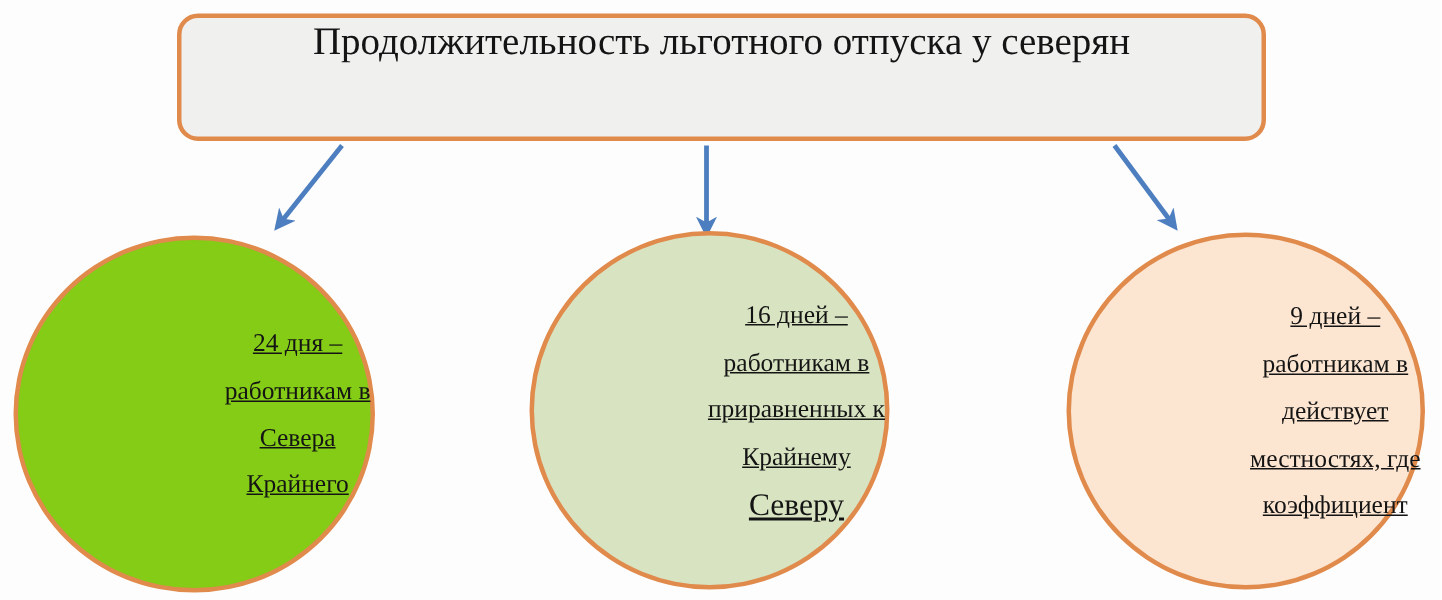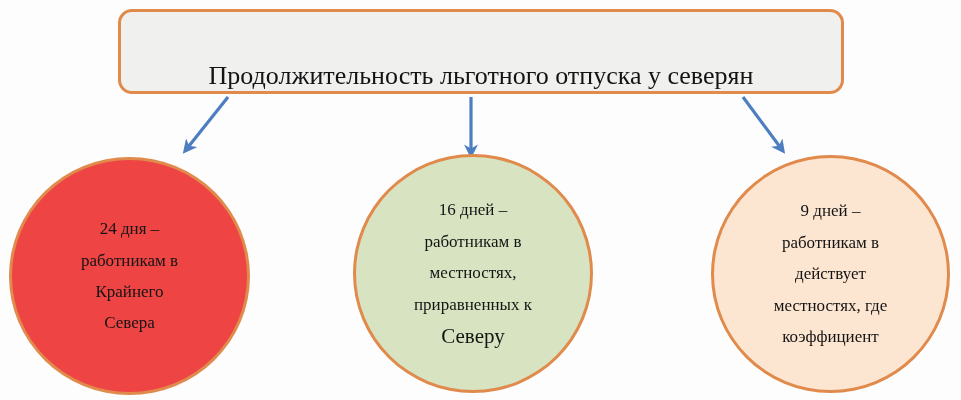--- a/index.html
+++ b/index.html
@@ -18,39 +18,40 @@
     color:var(--ink);
   }
   .title-box{
     position:absolute;
     left:118px;top:9px;
     width:726px;height:85px;
     box-sizing:border-box;
     background:var(--title-fill);
     border:3.5px solid var(--outline);
     border-radius:14px;
-    display:flex;align-items:flex-end;justify-content:center;
+    display:flex;align-items:flex-start;justify-content:center;
   }
   .title-box .title-text{
     font-size:26px;
     line-height:1.2;
     text-align:center;
     color:var(--ink);
   }
   svg.arrows{
     position:absolute;left:0;top:0;width:961px;height:400px;
     pointer-events:none;
   }
   .circle{
     position:absolute;
     box-sizing:border-box;
     border:3px solid var(--outline);
     border-radius:50%;
-    display:flex;align-items:center;justify-content:center;
+    display:flex;align-items:center;justify-content:flex-end;
     text-align:center;
+    text-decoration:underline;
   }
   .circle .text{
     font-size:17px;
     line-height:1.85;
   }
   .circle .line{display:block;}
   .circle .line.big{font-size:21px;line-height:1.55;}
   .circle-1{left:9px;top:157px;width:241px;height:238px;}
   .circle-2{left:353px;top:154px;width:240px;height:239px;}
   .circle-3{left:711px;top:155px;width:239px;height:238px;}
@@ -68,35 +69,35 @@
     <defs>
       <marker id="head" viewBox="0 0 10 10" refX="7.5" refY="5" markerWidth="4.4" markerHeight="4.4" orient="auto-start-reverse">
         <path d="M0 0 L10 5 L0 10 L2.8 5 Z" fill="#4d7ebf"></path>
       </marker>
     </defs>
     <line x1="228" y1="97" x2="185" y2="151" stroke="#4d7ebf" stroke-width="3.2" marker-end="url(#head)"></line>
     <line x1="471" y1="97" x2="471" y2="155" stroke="#4d7ebf" stroke-width="3.2" marker-end="url(#head)"></line>
     <line x1="743" y1="97" x2="783" y2="151" stroke="#4d7ebf" stroke-width="3.2" marker-end="url(#head)"></line>
   </svg>
 
-  <div class="circle circle-1" style="background: #ef4444;">
+  <div class="circle circle-1" style="background: #84cc16;">
     <div class="text">
       <span class="line">24 дня –</span>
       <span class="line">работникам в</span>
+      <span class="line">Севера</span>
       <span class="line">Крайнего</span>
-      <span class="line">Севера</span>
     </div>
   </div>
 
   <div class="circle circle-2" style="background: rgb(216, 228, 193);">
     <div class="text">
       <span class="line">16 дней –</span>
       <span class="line">работникам в</span>
-      <span class="line">местностях,</span>
       <span class="line">приравненных к</span>
+      <span class="line">Крайнему</span>
       <span class="line big">Северу</span>
     </div>
   </div>
 
   <div class="circle circle-3" style="background: rgb(252, 229, 209);">
     <div class="text">
       <span class="line">9 дней –</span>
       <span class="line">работникам в</span>
       <span class="line">действует</span>
       <span class="line">местностях, где</span>

